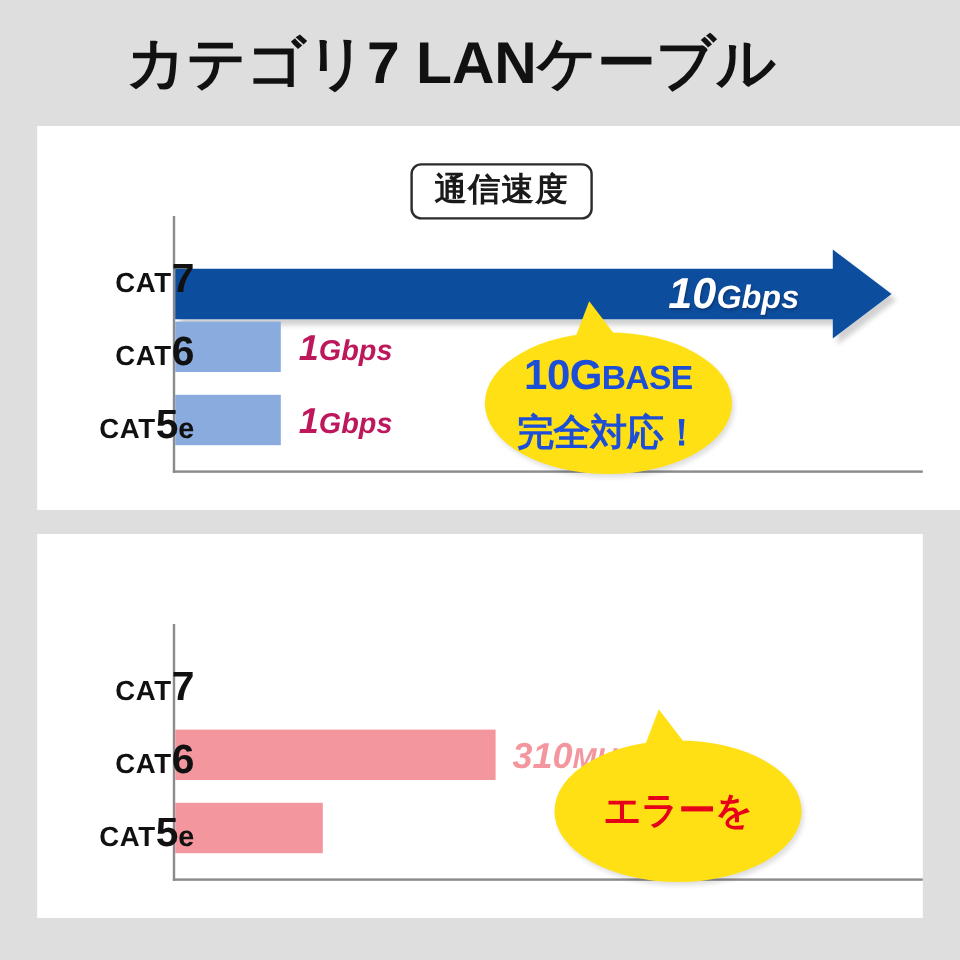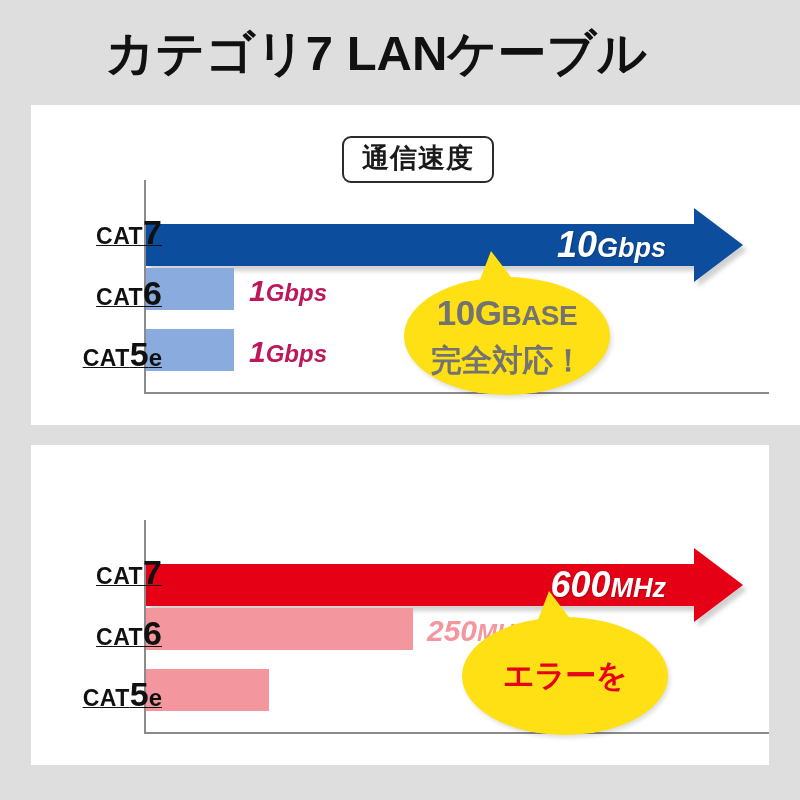--- a/index.html
+++ b/index.html
@@ -83,21 +83,20 @@
     background: #8b8b8b;
   }
 
   .cat-label {
     position: absolute;
     right: 638px;
     white-space: nowrap;
     color: #111111;
     font-weight: bold;
     line-height: 1;
-    text-decoration: underline;
   }
   .cat-label .cat {
     font-size: 23px;
     letter-spacing: 0.5px;
     font-weight: bold;
   }
   .cat-label .num {
     font-size: 34px;
     font-weight: bold;
   }
@@ -182,21 +181,21 @@
   }
   .bubble-line {
     line-height: 1.08;
     white-space: nowrap;
     font-weight: bold;
   }
   #bubble-speed {
     left: 404px;
     top: 277px;
   }
-  #bubble-speed .bubble-line { color: #737373; text-align: center; }
+  #bubble-speed .bubble-line { color: #1d4ed8; text-align: center; }
   #bubble-speed .l1 { font-size: 35px; letter-spacing: -0.5px; }
   #bubble-speed .l1 .small { font-size: 28px; }
   #bubble-speed .l2 { font-size: 31px; margin-top: 12px; letter-spacing: -0.5px; }
 
   #bubble-band {
     left: 462px;
     top: 617px;
   }
   #bubble-band .bubble-line { color: #e60019; }
   #bubble-band .l1 { font-size: 31px; letter-spacing: -0.5px; text-align: right; }
@@ -243,34 +242,23 @@
   <div class="bubble-line l1"><span>10G</span><span class="small">BASE</span></div>
   <div class="bubble-line l2">完全対応！</div>
 </div>
 
 <div class="panel" id="panel-band">
 
   <div class="chart">
     <div class="axis-v"></div>
     <div class="axis-h"></div>
 
-    <div class="arrow-wrap" style="top:103px;">
-      <svg width="600" height="74" viewBox="0 0 600 74" xmlns="http://www.w3.org/2000/svg" aria-hidden="true">
-        <defs>
-          <filter id="shadowRed" x="-10%" y="-10%" width="130%" height="140%">
-            <feDropShadow dx="4" dy="5" stdDeviation="2" flood-color="#000000" flood-opacity="0.18"></feDropShadow>
-          </filter>
-        </defs>
-        <path d="M0,16 L548,16 L548,0 L597,37 L548,74 L548,58 L0,58 Z" fill="#e60019" filter="url(#shadowRed)"></path>
-      </svg>
-      <div class="arrow-text"><span>600</span><span class="unit">MHz</span></div>
-    </div>
 
     <div class="bar-small pink" style="top:163px; width:267px;"></div>
-    <div class="bar-value pink" style="left:396px; top:171px;"><span>250</span><span class="unit">MHz</span></div>
+    <div class="bar-value pink" style="left:396px; top:171px;"><span>310</span><span class="unit">MHz</span></div>
 
     <div class="bar-small pink" style="top:224px; width:123px;"></div>
   </div>
 </div>
 
 <div class="cat-label" id="lbl-band-0"><span class="cat">CAT</span><span class="num">7</span><span class="suffix"></span></div>
 <div class="cat-label" id="lbl-band-1"><span class="cat">CAT</span><span class="num">6</span><span class="suffix"></span></div>
 <div class="cat-label" id="lbl-band-2"><span class="cat">CAT</span><span class="num">5</span><span class="suffix">e</span></div>
 
 <div class="bubble" id="bubble-band">

